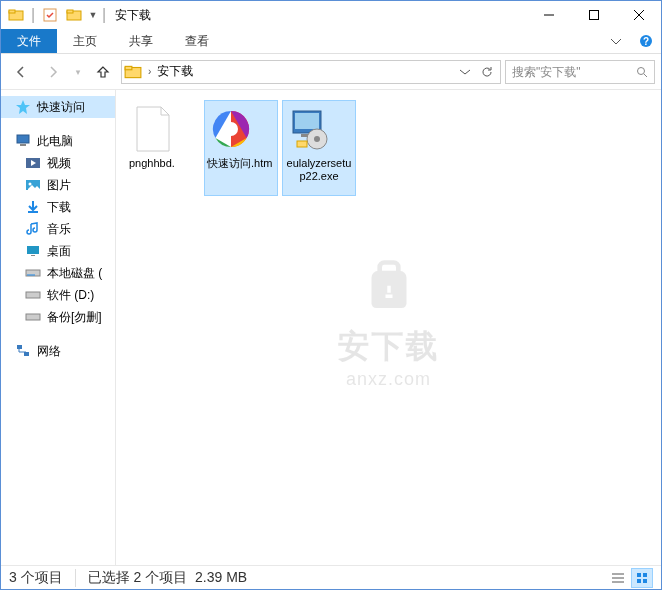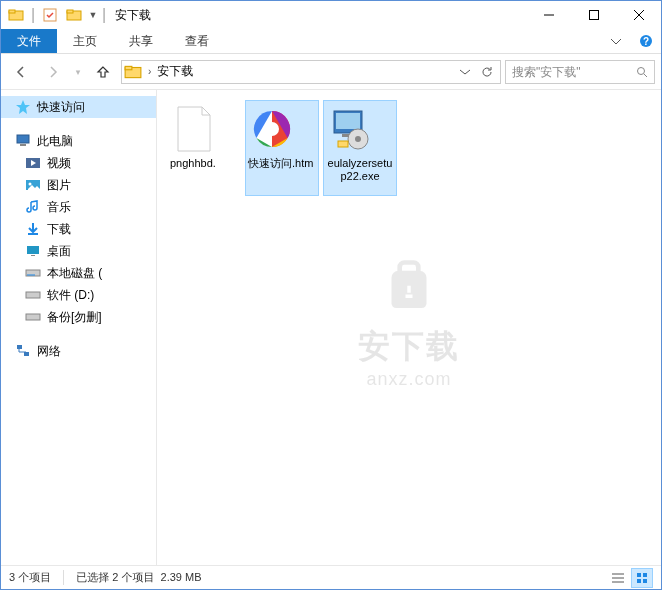--- a/index.html
+++ b/index.html
@@ -29,40 +29,40 @@
 .addressbar .crumb { font-size: 12px; padding: 0 4px; }
 .addressbar .crumb-arrow { font-size: 10px; color: #555; padding: 0 2px; }
 .addressbar .addr-actions { margin-left: auto; display: flex; }
 .addressbar .addr-btn { width: 22px; height: 22px; display: flex; align-items: center; justify-content: center; color: #555; }
 .searchbox { width: 150px; height: 24px; border: 1px solid #ccc; display: flex; align-items: center; padding: 0 6px; }
 .searchbox input { border: none; outline: none; font-size: 12px; width: 100%; color: #000; }
 .searchbox input::placeholder { color: #888; }
 .searchbox .searchicon { color: #888; }
 
 .main { display: flex; height: 478px; }
-.sidebar { width: 156px; border-right: 1px solid #e8e8e8; padding: 6px 0; overflow-y: auto; }
+.sidebar { width: 115px; border-right: 1px solid #e8e8e8; padding: 6px 0; overflow-y: auto; }
 .side-item { display: flex; align-items: center; height: 22px; padding-left: 14px; font-size: 12px; cursor: pointer; gap: 6px; }
 .side-item.quick { background: #cce8ff; }
 .side-item.child { padding-left: 24px; }
 .side-item.top { margin-top: 2px; }
 .side-sep { height: 10px; }
 .si-icon { width: 16px; height: 16px; flex-shrink: 0; }
 
 .content { flex: 1; padding: 10px; position: relative; display: flex; flex-wrap: wrap; align-content: flex-start; gap: 4px; }
 .file-item { width: 74px; height: 96px; display: flex; flex-direction: column; align-items: flex-start; padding: 4px 2px; border: 1px solid transparent; cursor: pointer; }
 .file-item.selected { background: #cce8ff; border-color: #99d1ff; }
 .file-thumb { width: 48px; height: 48px; margin-bottom: 4px; display: flex; align-items: center; justify-content: center; }
 .file-label { font-size: 11px; text-align: center; line-height: 1.2; word-break: break-all; color: #000; }
 
 .watermark { position: absolute; left: 50%; top: 48%; transform: translate(-50%, -50%); opacity: 0.12; pointer-events: none; text-align: center; }
 .watermark .wm-icon { width: 70px; height: 70px; margin: 0 auto 6px; }
 .watermark .wm-text { font-size: 32px; font-weight: bold; color: #333; letter-spacing: 2px; }
 .watermark .wm-sub { font-size: 18px; color: #333; letter-spacing: 1px; }
 
-.statusbar { position: absolute; bottom: 0; left: 0; right: 0; height: 24px; border-top: 1px solid #e8e8e8; display: flex; align-items: center; padding: 0 8px; font-size: 11px; color: #333; background: #fff; }
+.statusbar { position: absolute; bottom: 0; left: 0; right: 0; height: 24px; border-top: 1px solid #e8e8e8; display: flex; align-items: center; padding: 0 8px; font-size: 14px; color: #333; background: #fff; }
 .statusbar .st-seg { padding-right: 12px; border-right: 1px solid #ddd; margin-right: 12px; }
 .statusbar .st-seg:last-of-type { border: none; }
 .statusbar .viewbtns { margin-left: auto; display: flex; gap: 2px; }
 .statusbar .viewbtn { width: 22px; height: 20px; display: flex; align-items: center; justify-content: center; border: 1px solid transparent; }
 .statusbar .viewbtn.active { background: #cce8ff; border-color: #99d1ff; }
 
 svg { display: block; }
 </style>
 </head>
 <body>
@@ -205,31 +205,31 @@
     <div class="side-item child">
         <svg class="si-icon" viewBox="0 0 16 16">
           <rect x="1" y="3" width="14" height="10" fill="#37a2d6"></rect>
           <circle cx="5" cy="7" r="1.5" fill="#fff"></circle>
           <path d="M3 12l4-4 3 3 2-2 3 3v1H3z" fill="#fff"></path>
         </svg>
         <span>图片</span>
       </div>
     <div class="side-item child">
         <svg class="si-icon" viewBox="0 0 16 16">
+          <path d="M8 2v8m-4-3l4 4 4-4" stroke="#1e88e5" stroke-width="2" fill="none"></path>
+          <line x1="3" y1="13" x2="13" y2="13" stroke="#1e88e5" stroke-width="2"></line>
+        </svg>
+        <span>下载</span>
+      </div>
+    <div class="side-item child">
+        <svg class="si-icon" viewBox="0 0 16 16">
           <path d="M6 3v8a2 2 0 1 1-2-2" stroke="#1e88e5" stroke-width="1.5" fill="none"></path>
           <path d="M6 3l6-1v7a2 2 0 1 1-2-2" stroke="#1e88e5" stroke-width="1.5" fill="none"></path>
         </svg>
         <span>音乐</span>
-      </div>
-    <div class="side-item child">
-        <svg class="si-icon" viewBox="0 0 16 16">
-          <path d="M8 2v8m-4-3l4 4 4-4" stroke="#1e88e5" stroke-width="2" fill="none"></path>
-          <line x1="3" y1="13" x2="13" y2="13" stroke="#1e88e5" stroke-width="2"></line>
-        </svg>
-        <span>下载</span>
       </div>
     <div class="side-item child">
         <svg class="si-icon" viewBox="0 0 16 16">
           <rect x="2" y="3" width="12" height="8" fill="#2196c4"></rect>
           <rect x="6" y="12" width="4" height="1" fill="#888"></rect>
         </svg>
         <span>桌面</span>
       </div>
     <div class="side-item child">
         <svg class="si-icon" viewBox="0 0 16 16">

